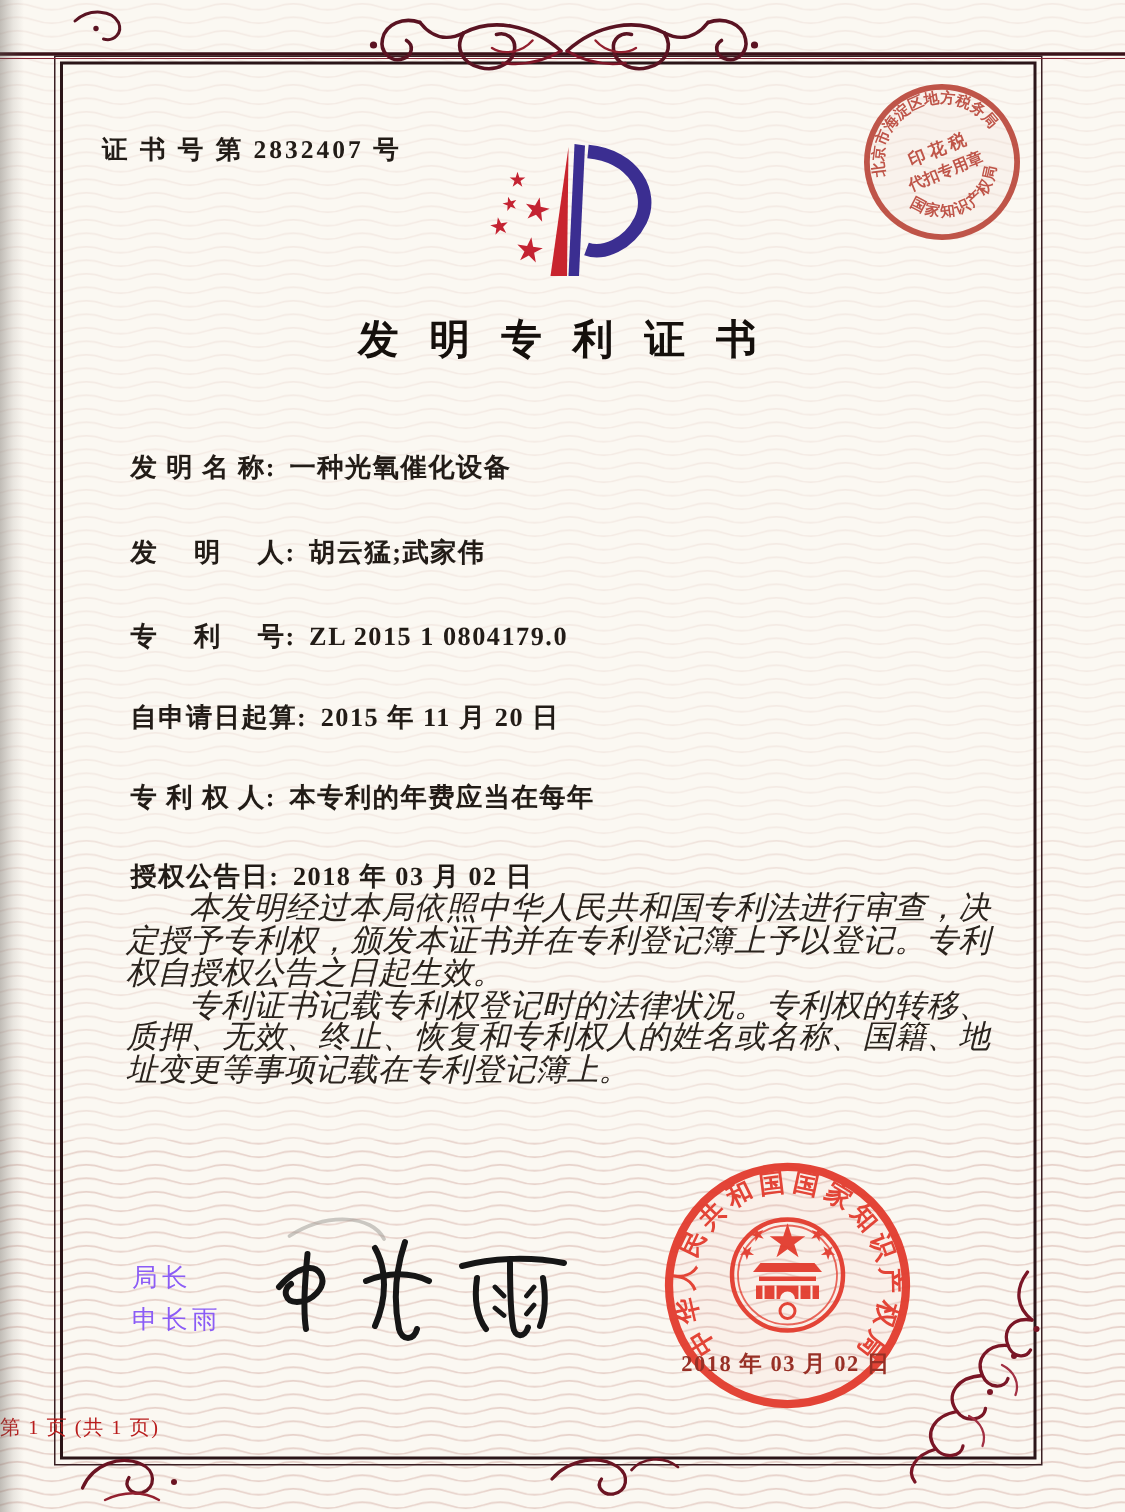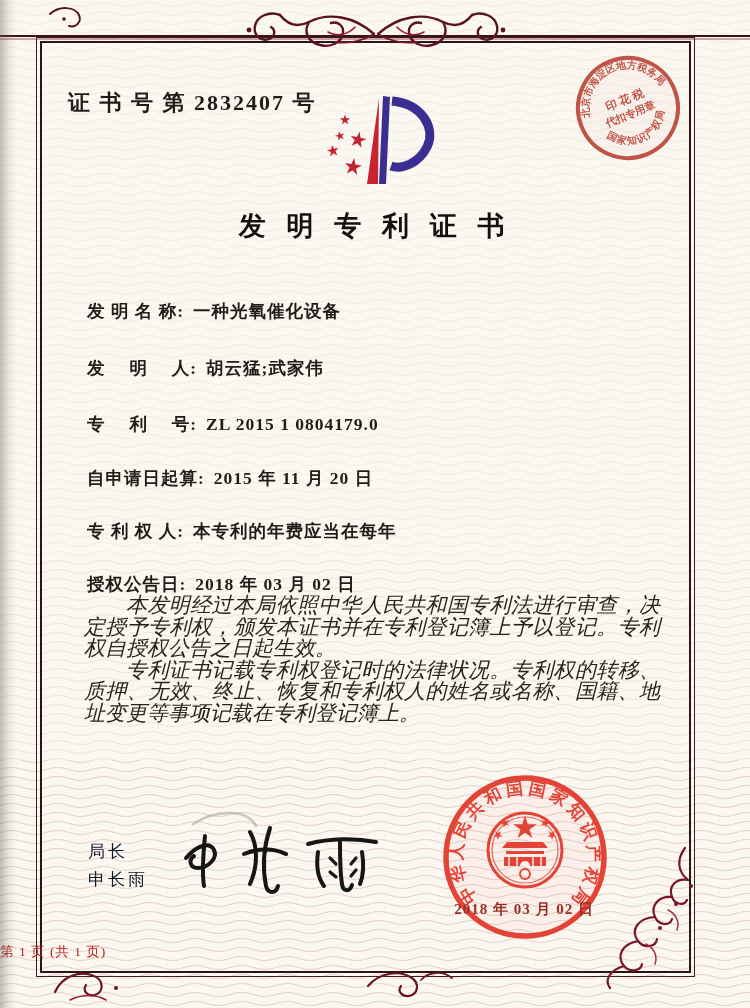--- a/index.html
+++ b/index.html
@@ -4,33 +4,33 @@
 <style>
   html,body{margin:0;padding:0;background:#dedbd6;}
   .page{position:relative;width:750px;height:1008px;background:#fbf8f2;overflow:hidden;
         font-family:"Liberation Serif","DejaVu Serif",serif;color:#221c17;}
   .scan-edge{position:absolute;left:0;top:0;width:16px;height:100%;
         background:linear-gradient(90deg,rgba(95,90,84,.38),rgba(120,114,108,.14) 55%,rgba(0,0,0,0));z-index:9;}
   svg.layer{position:absolute;}
   .frame-outer{position:absolute;left:36px;top:37px;width:657px;height:938px;
         border:1.5px solid #3a1f23;z-index:1;}
   .frame-inner{position:absolute;left:3px;top:3px;right:3px;bottom:3px;border:2.5px solid #2b1518;}
-  .cert-no{position:absolute;left:68px;top:88px;font-size:22px;letter-spacing:2px;
+  .cert-no{position:absolute;left:68px;top:88px;font-size:17px;letter-spacing:2px;
         font-weight:bold;white-space:pre;z-index:3;}
   .title{position:absolute;left:0;top:208px;width:100%;text-align:center;font-size:27px;
         font-weight:bold;letter-spacing:7px;color:#15100c;z-index:3;}
   .field-row{position:absolute;left:87px;font-size:17.5px;font-weight:bold;
         letter-spacing:1px;white-space:pre;z-index:3;}
   .field-row .lbl{margin-right:9px;}
   .r0{top:299px}.r1{top:356px}.r2{top:412px}.r3{top:466px}.r4{top:519px}.r5{top:572px}
   .body-text{position:absolute;left:84px;top:595px;width:576px;font-size:21px;
         line-height:21.6px;text-align:justify;font-style:italic;color:#2a231d;z-index:3;}
   .body-text p{margin:0;text-indent:2em;}
   .signer{position:absolute;left:88px;font-family:"Liberation Sans","DejaVu Sans",sans-serif;
-        font-size:17px;letter-spacing:3px;color:#0f172a;z-index:4;}
+        font-size:17px;letter-spacing:3px;color:#8b5cf6;z-index:4;}
   .signer-title{top:840px}.signer-name{top:868px}
   .footer{position:absolute;left:0;top:943px;width:100%;text-align:left;font-size:13.5px;
         letter-spacing:1px;color:#b91c1c;z-index:3;}
   .waves{left:0;top:0;z-index:0;}
   .topband{left:0;top:0;z-index:2;}
   .bottomband{left:0;top:948px;z-index:2;}
   .cornerorn{left:580px;top:840px;z-index:2;}
   .logo{left:295px;top:84px;z-index:3;}
   .taxstamp{left:553px;top:33px;z-index:5;opacity:.85;}
   .sigsvg{left:158px;top:806px;z-index:4;}

